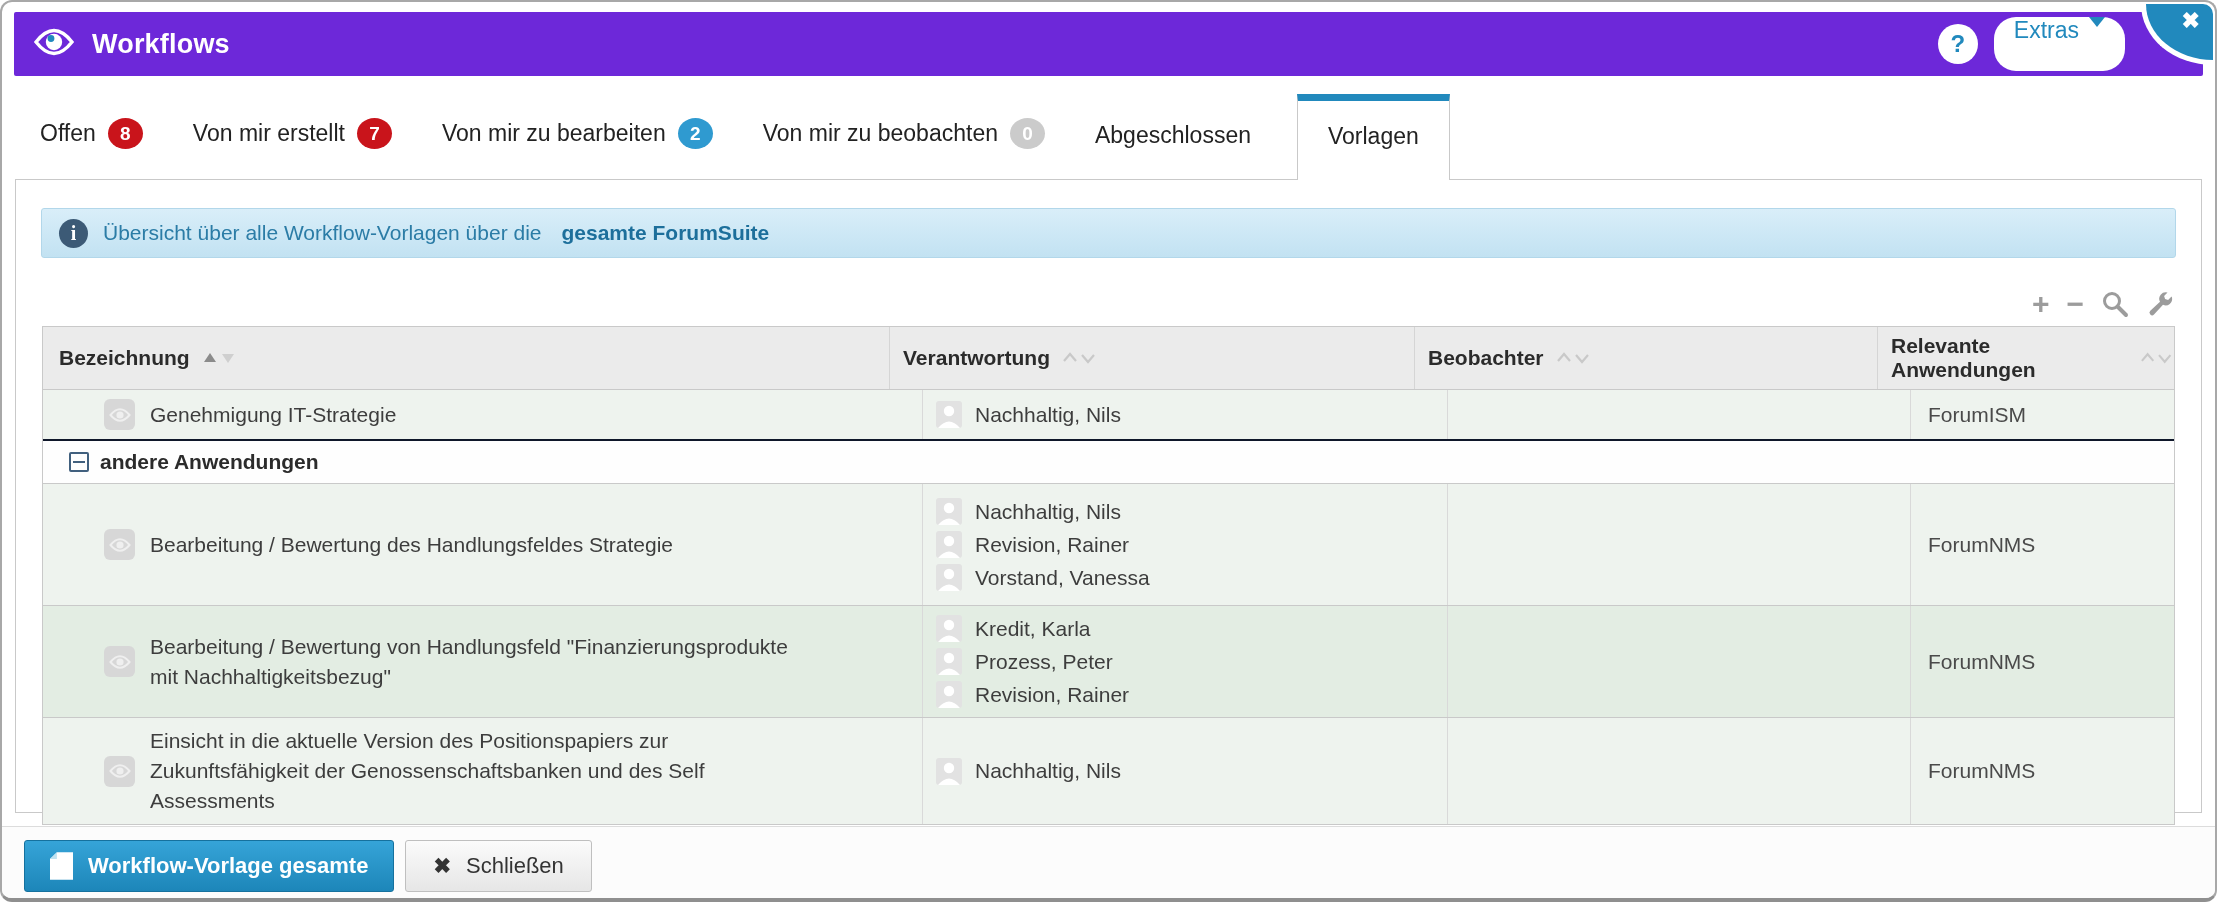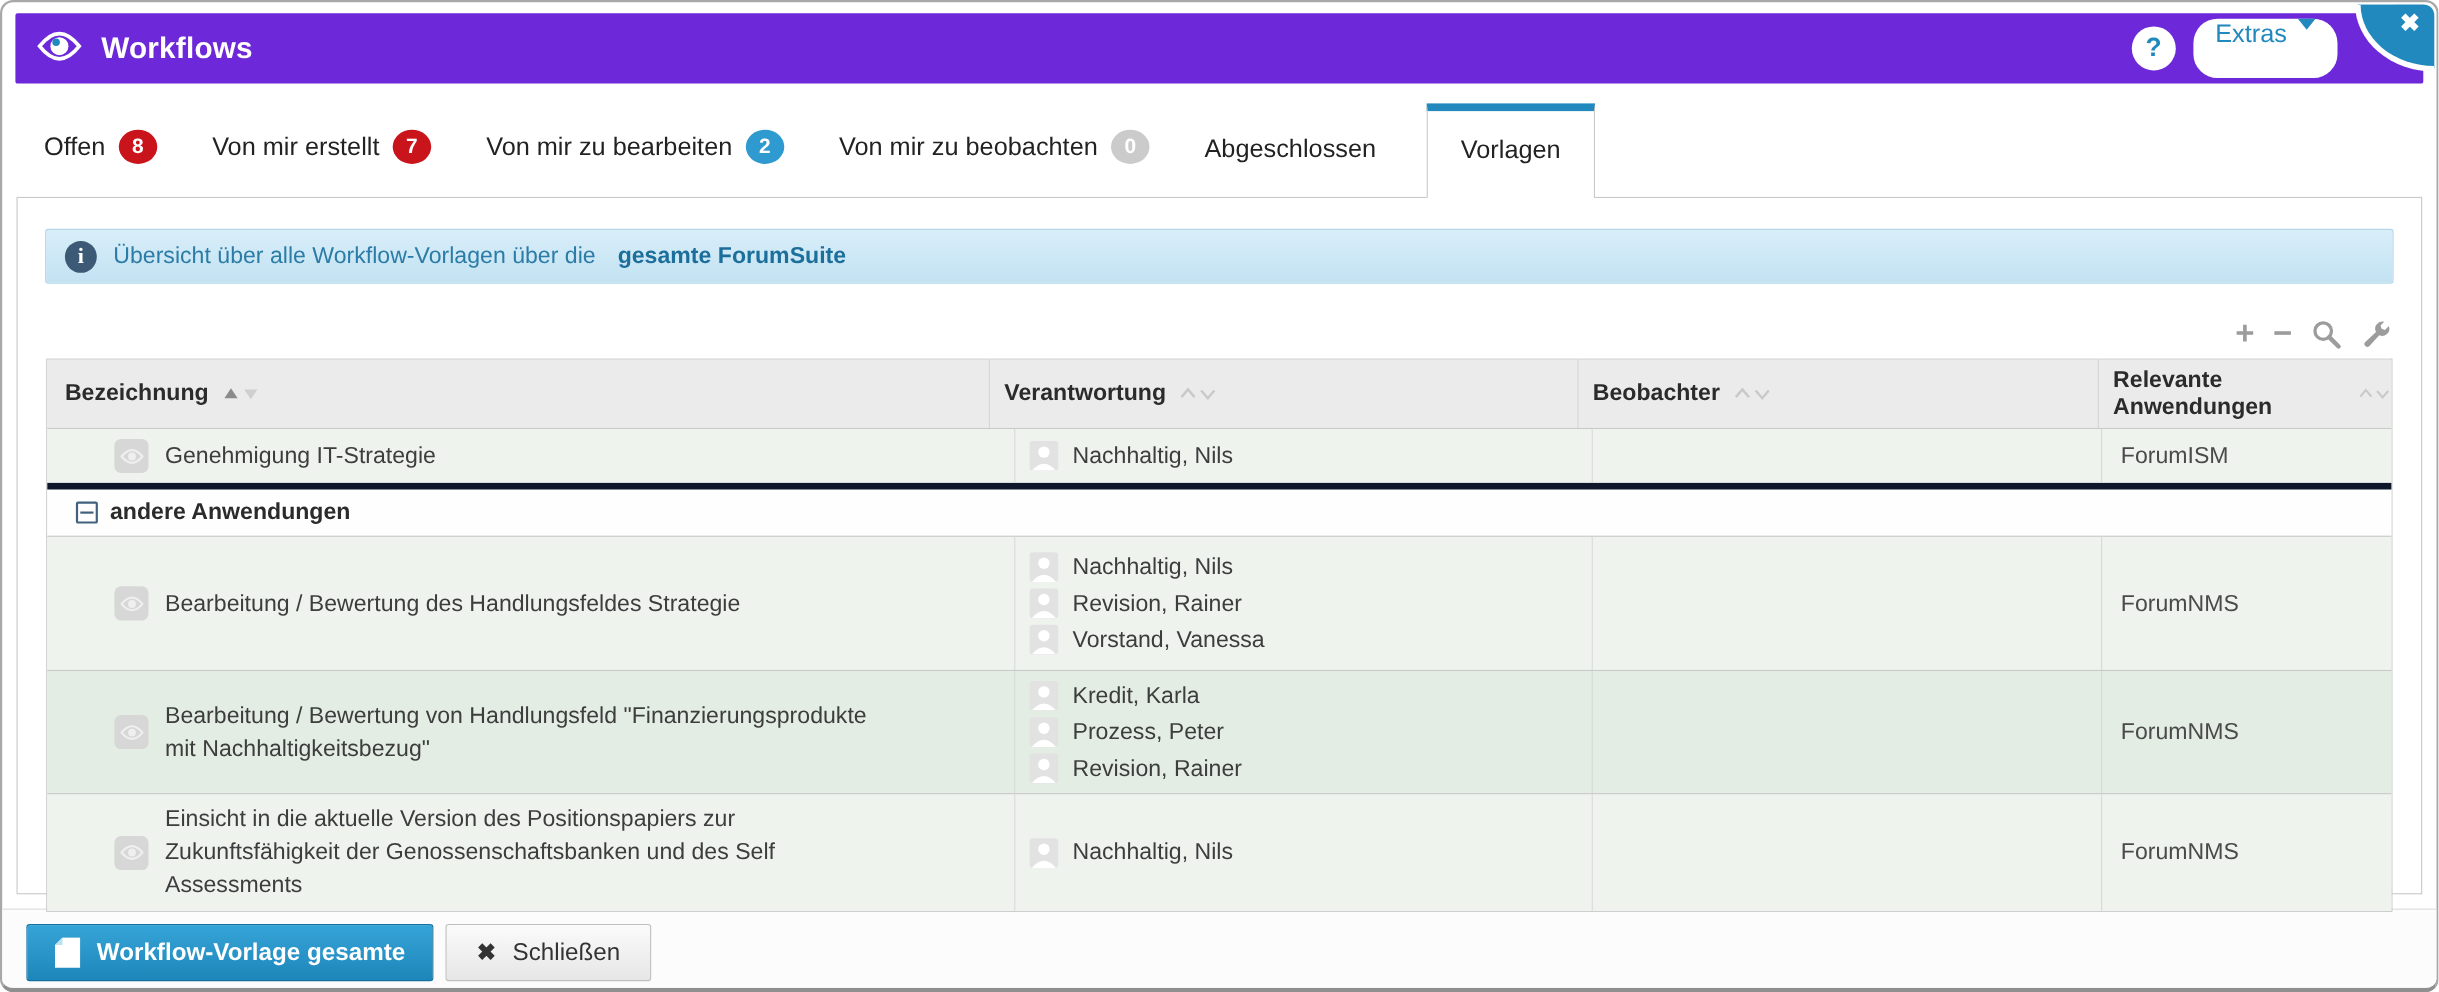--- a/index.html
+++ b/index.html
@@ -41,25 +41,25 @@
     font-size:21px;color:#2b7ca6;}
   .info-icon{width:29px;height:29px;border-radius:50%;background:#3c5a76;color:#fff;font-weight:bold;
     font-size:20px;display:flex;align-items:center;justify-content:center;font-family:"Liberation Serif",serif;}
   .info-bold{font-weight:bold;color:#1d6f9b;margin-left:5px;}
   .tbl-toolbar{display:flex;justify-content:flex-end;align-items:center;gap:17px;margin:30px 27px 6px 0;height:32px;}
   .tool{cursor:pointer;display:flex;align-items:center;}
   .tool-glyph{color:#9c9c9c;font-weight:bold;font-size:30px;line-height:1;}
   
   .tbl{margin:0 26px;border:1px solid #c9c9c9;}
   .thead,.trow{display:grid;grid-template-columns:846px 525px 463px auto;}
-  .thead{background:#ebebeb;gap:10px;}
+  .thead{background:#ebebeb;}
   .th{display:flex;align-items:center;gap:12px;padding:7px 0 7px 13px;font-weight:bold;font-size:21px;
     color:#2b2b2b;cursor:pointer;}
   .th + .th{border-left:1px solid #d5d5d5;}
-  .group-row{border-top:6px solid #0f172a;background:#fefefe;display:flex;align-items:center;gap:11px;
+  .group-row{border-top:2px solid #0f172a;background:#fefefe;display:flex;align-items:center;gap:11px;
     padding:9px 0 9px 26px;font-weight:bold;font-size:21px;color:#2b2b2b;cursor:pointer;}
   .collapse-box{width:16px;height:16px;border:2px solid #41607e;border-radius:2px;position:relative;}
   .collapse-box i{position:absolute;left:2px;right:2px;top:50%;margin-top:-1px;height:2px;background:#41607e;display:block;}
   .trow{border-top:1px solid #c9c9c9;}
   .trow.light{background:#eef3ee;}
   .trow.dark{background:#e3ede3;}
   .td{padding:8px 12px;display:flex;align-items:center;font-size:21px;color:#3d3d3d;margin-left:33px;}
   .td + .td{border-left:1px solid #d9d9d9;}
   .td.bez{gap:15px;padding-left:28px;padding-right:95px;}
   .bez-text{line-height:30px;}

